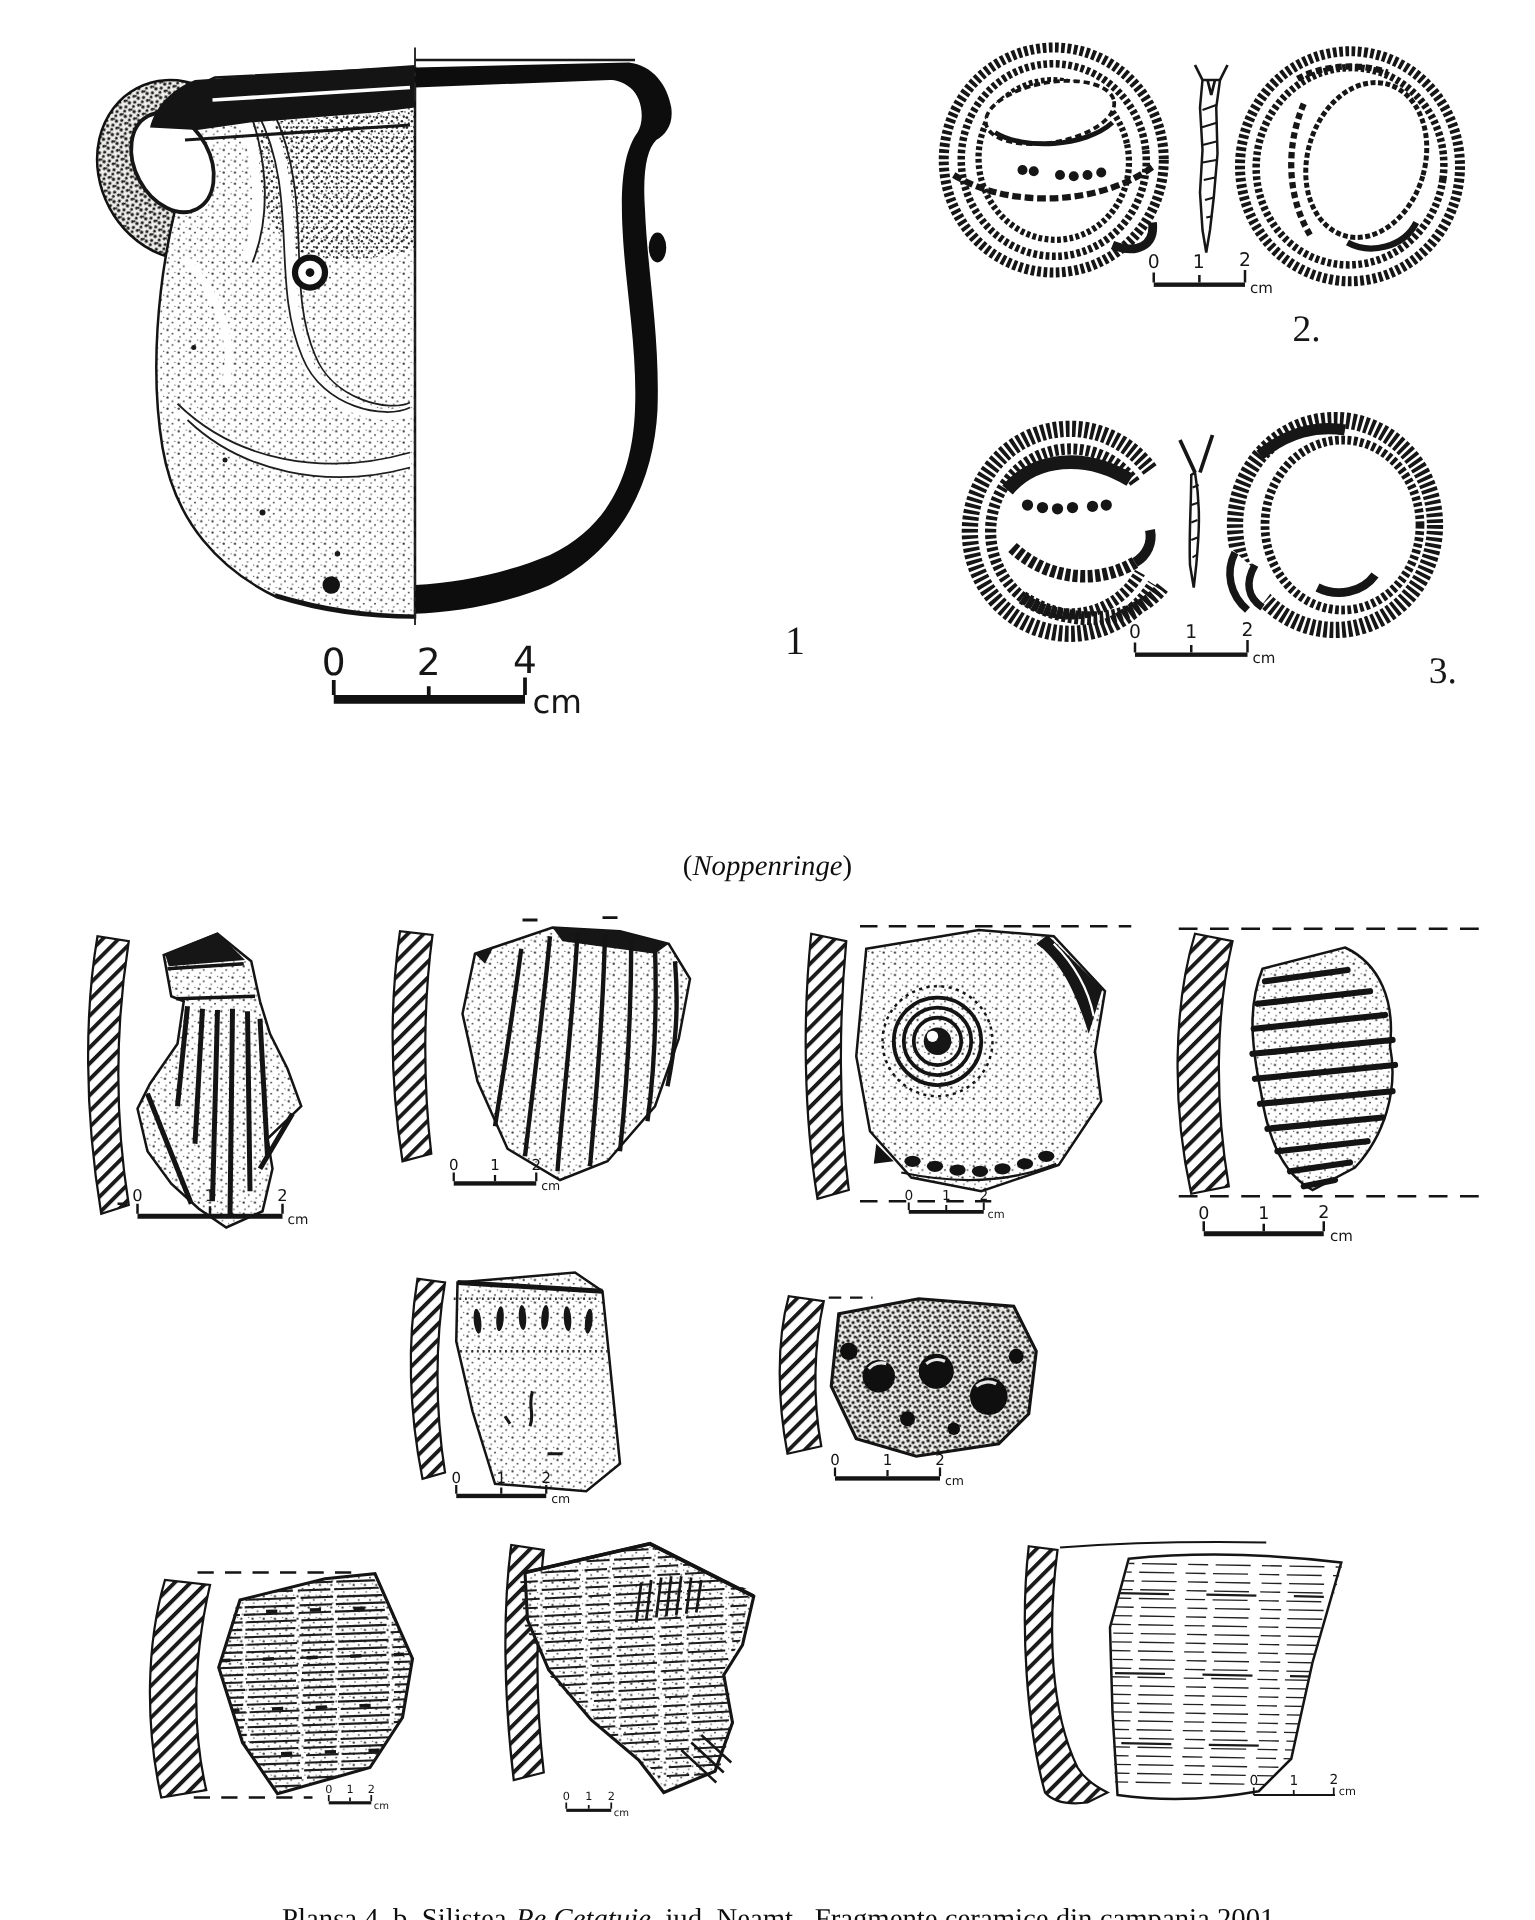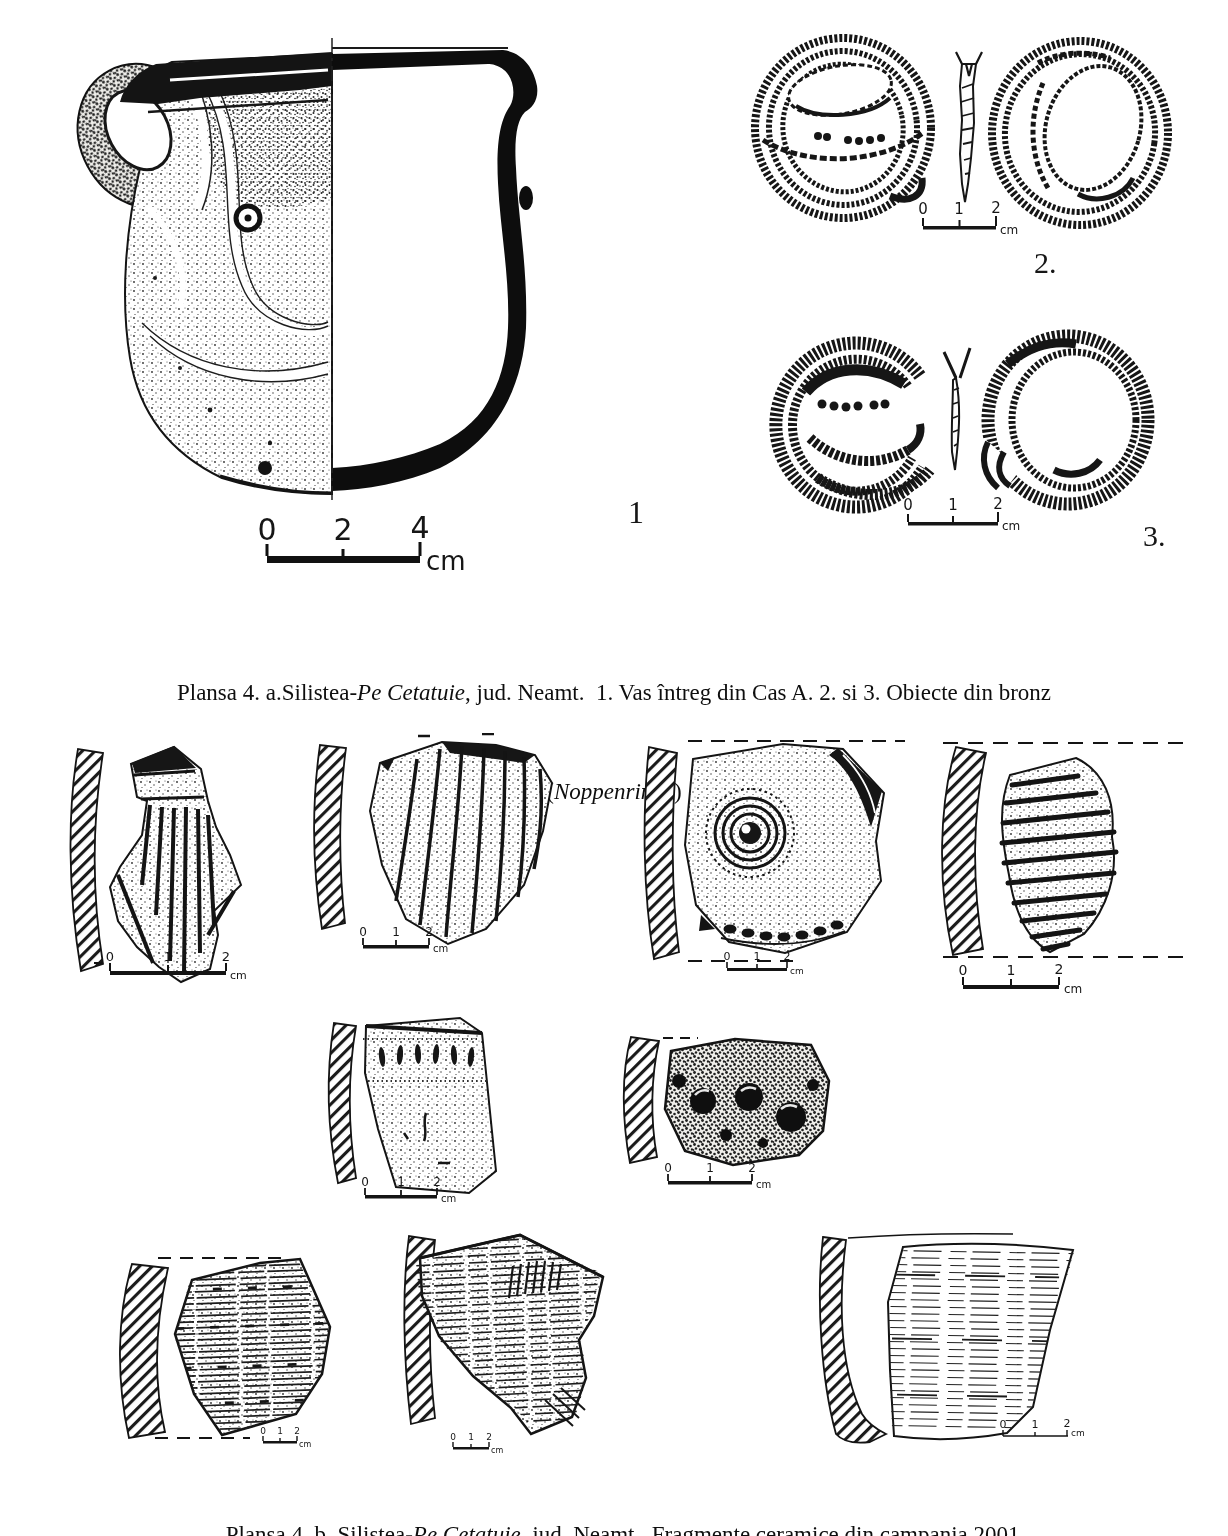--- a/index.html
+++ b/index.html
@@ -177,21 +177,20 @@
       <path d="M150,196 V204 M195,198 V204 M240,194 V204" stroke="#161616" stroke-width="2" fill="none"></path>
       <text x="150" y="192" font-size="15" text-anchor="middle">0</text>
       <text x="195" y="192" font-size="15" text-anchor="middle">1</text>
       <text x="240" y="191" font-size="15" text-anchor="middle">2</text>
       <text x="244" y="212" font-size="12">cm</text>
     </g>
     <text x="385" y="228" font-size="30" class="serif">3.</text>
   </svg>
 
   <div class="caption" style="top:610px">
-    <div><span>Plansa 4. a.Silistea-</span><span class="it">Pe Cetatuie</span><span>, jud. Neamt.  1. Vas întreg din Cas A. 2. si 3. Obiecte din bronz</span></div>
     <div><span>(</span><span class="it">Noppenringe</span><span>)</span></div>
   </div>
 
   <svg class="abs" style="left:58px;top:735px" width="220" height="260" viewBox="0 0 220 260">
     <path d="M20,14 C10,72 9,152 23,236 L45,229 C33,154 35,82 45,18 Z" fill="url(#hatch)" stroke="#141414" stroke-width="1.8"></path>
     <g>
       <path d="M116,12 L73,29 L79,62 L89,66 L84,100 L62,132 L52,152 L60,186 L79,212 L101,232 L123,247 L152,234 L160,200 L156,176 L183,150 L172,120 L158,92 L150,66 L143,34 Z" fill="url(#stip)" stroke="#141414" stroke-width="2"></path>
       <path d="M116,11 L74,28 L77,38 L138,33 Z" fill="#161616"></path>
       <path d="M76,40 L137,36 M83,64 L146,62" stroke="#141414" stroke-width="3" fill="none"></path>
       <path d="M92,70 L84,150 M104,72 L98,180 M116,73 L112,226 M128,72 L126,238 M140,74 L142,218 M150,80 L156,190 M60,140 L95,228 M150,200 L176,156" stroke="#141414" stroke-width="4" fill="none"></path>

